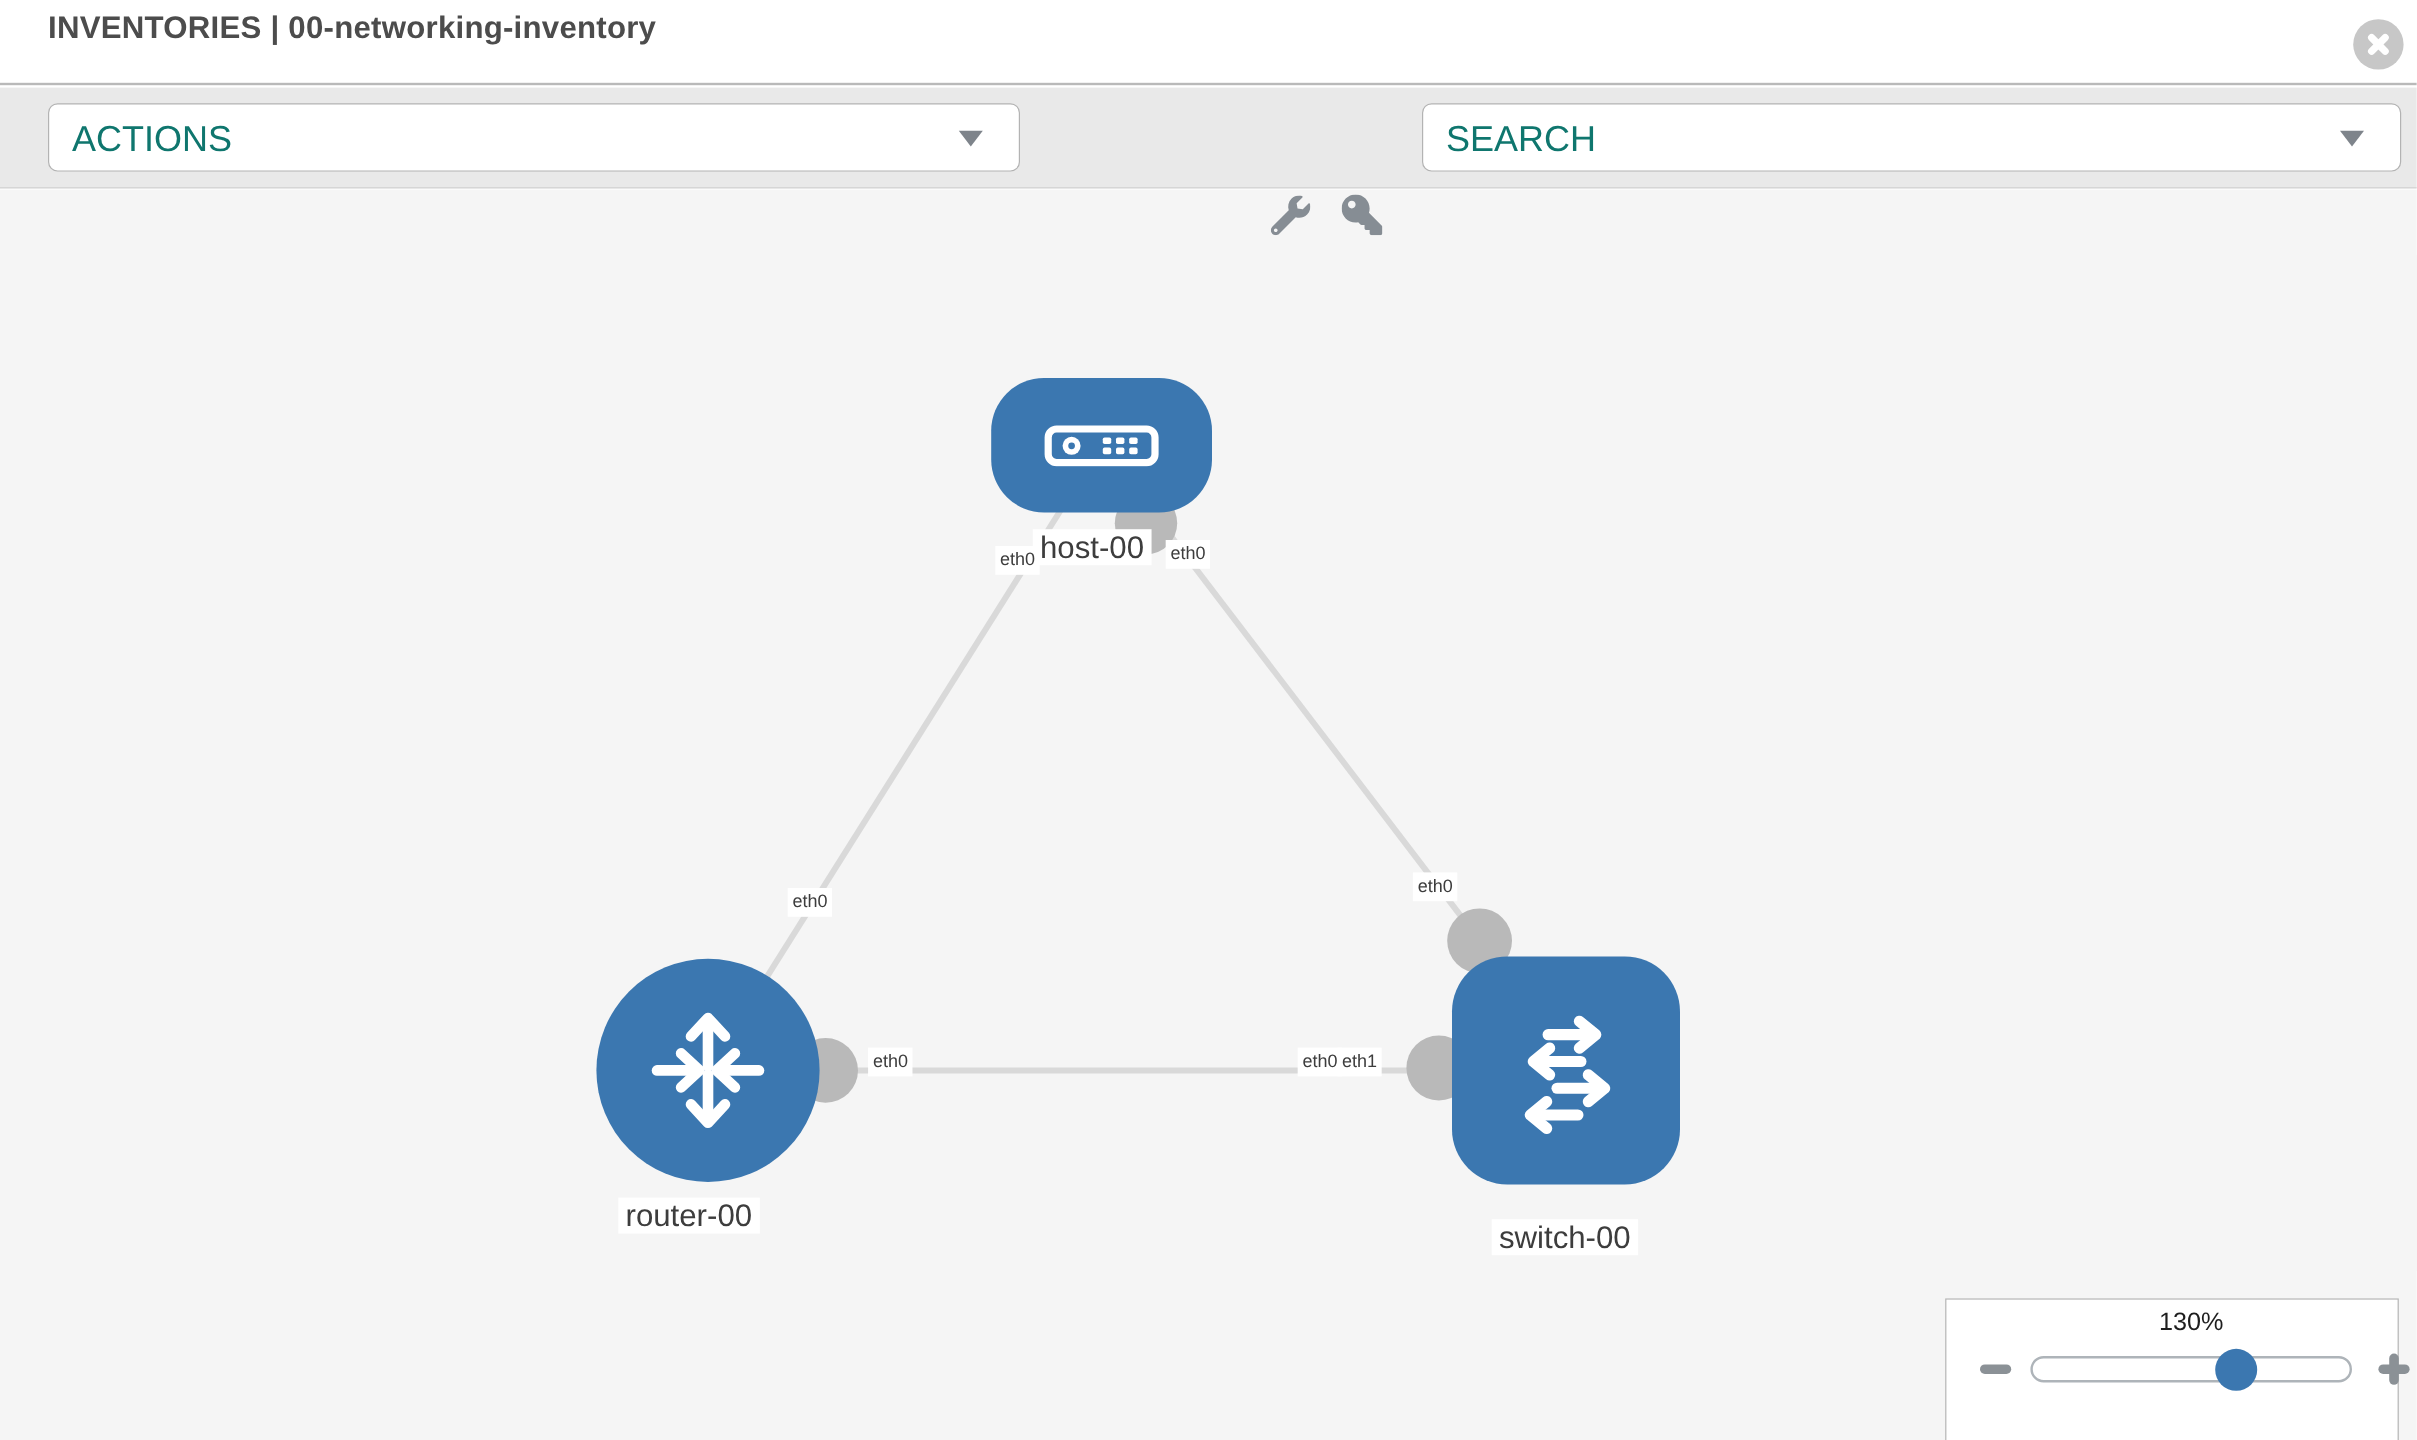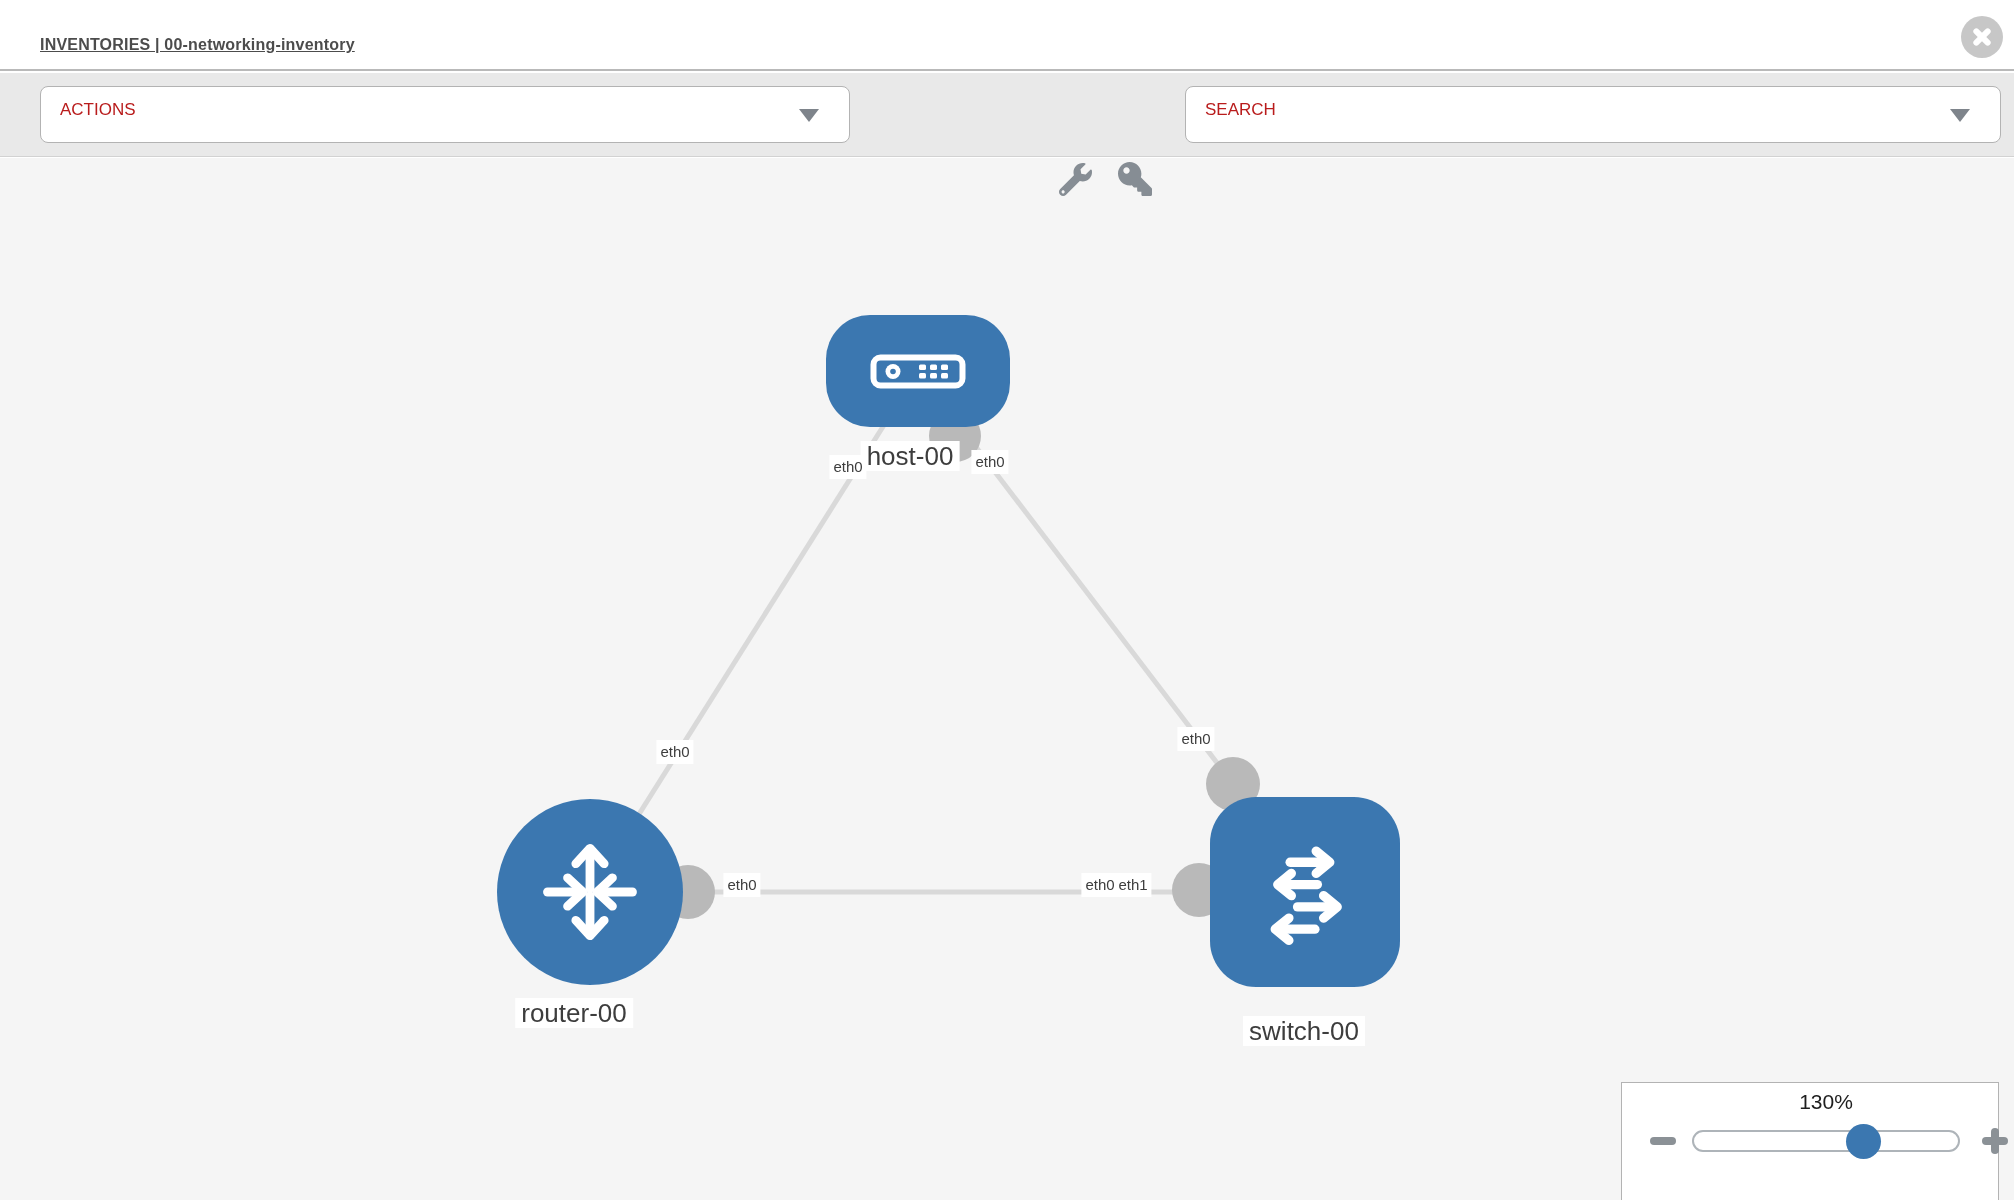--- a/index.html
+++ b/index.html
@@ -2,37 +2,37 @@
 <html><head>
 <meta charset="utf-8">
 <style>
   * { margin:0; padding:0; box-sizing:border-box; }
   html, body { width:2014px; height:1200px; overflow:hidden; background:#fff;
     font-family:"Liberation Sans", sans-serif; position:relative; }
 
   
   .header { position:absolute; left:0; top:0; width:2014px; height:71px; background:#fff;
     border-bottom:2px solid #b9b9b9; z-index:10; }
-  .page-title { position:absolute; left:40px; top:36px; font-size:16px; font-weight:700;
-    color:#4c4c4c; letter-spacing:0.2px;text-decoration:underline; }
+  .page-title { position:absolute; left:40px; top:8px; font-size:26px; font-weight:700;
+    color:#4c4c4c; letter-spacing:0.2px; }
   .close-btn { position:absolute; left:1961px; top:16px; width:42px; height:42px;
     border-radius:50%; background:#c7c7c7; cursor:pointer; }
   .close-btn::before, .close-btn::after { content:""; position:absolute; left:10px; top:18px;
     width:22px; height:6px; border-radius:3px; background:#fff; }
   .close-btn::before { transform:rotate(45deg); }
   .close-btn::after  { transform:rotate(-45deg); }
 
   
   .toolbar { position:absolute; left:0; top:73px; width:2014px; height:84px; background:#e9e9e9;
     border-bottom:1px solid #d2d2d2; z-index:9; }
   .select-box { position:absolute; top:13px; height:57px; background:#fff;
     border:1px solid #b3b3b3; border-radius:8px; cursor:pointer; }
   .actions-box { left:40px; width:810px; }
   .search-box  { left:1185px; width:816px; }
-  .select-label { position:absolute; left:19px; top:13px; font-size:17px; color:#b91c1c; }
+  .select-label { position:absolute; left:19px; top:13px; font-size:30px; color:#0f766e; }
   .caret { position:absolute; right:30px; top:22px; width:0; height:0;
     border-left:10px solid transparent; border-right:10px solid transparent;
     border-top:13px solid #7e848b; }
   .tool-btn { position:absolute; top:85px; width:44px; height:42px; background:none; border:none;
     cursor:pointer; display:flex; align-items:center; justify-content:center; }
   .wrench-btn { left:1053px; }
   .key-btn    { left:1113px; }
 
   
   .canvas { position:absolute; left:0; top:158px; width:2014px; height:1042px;

